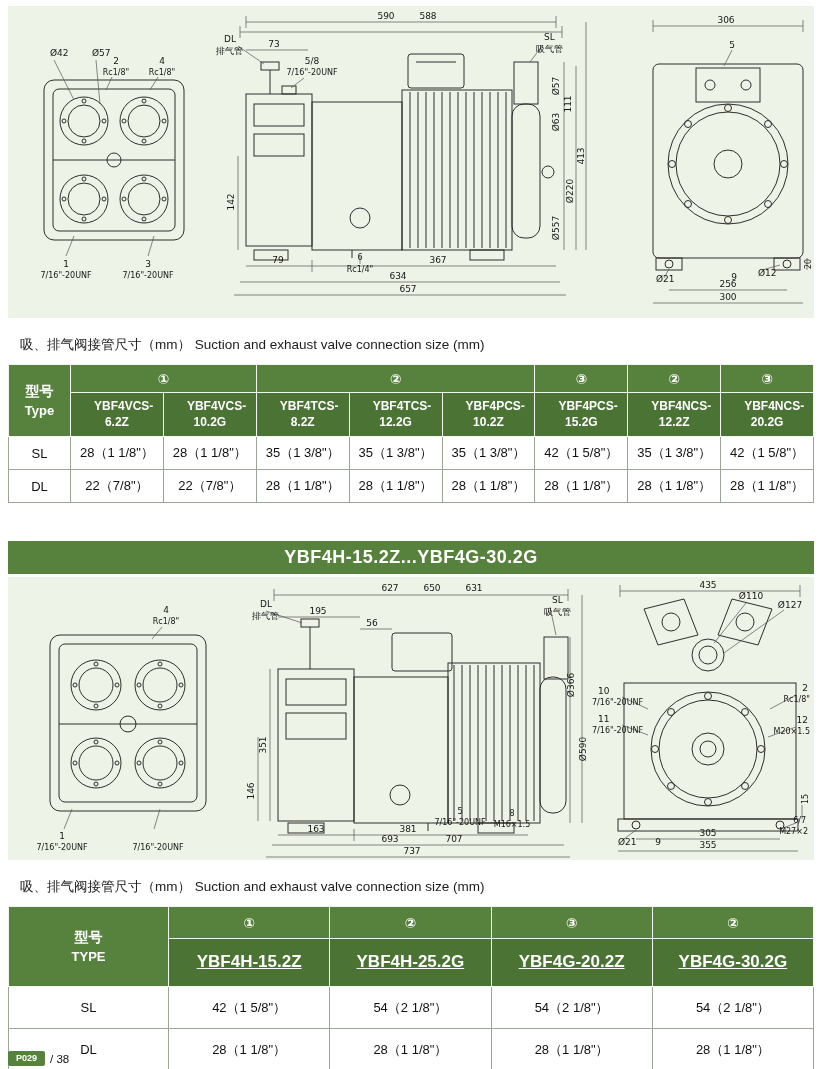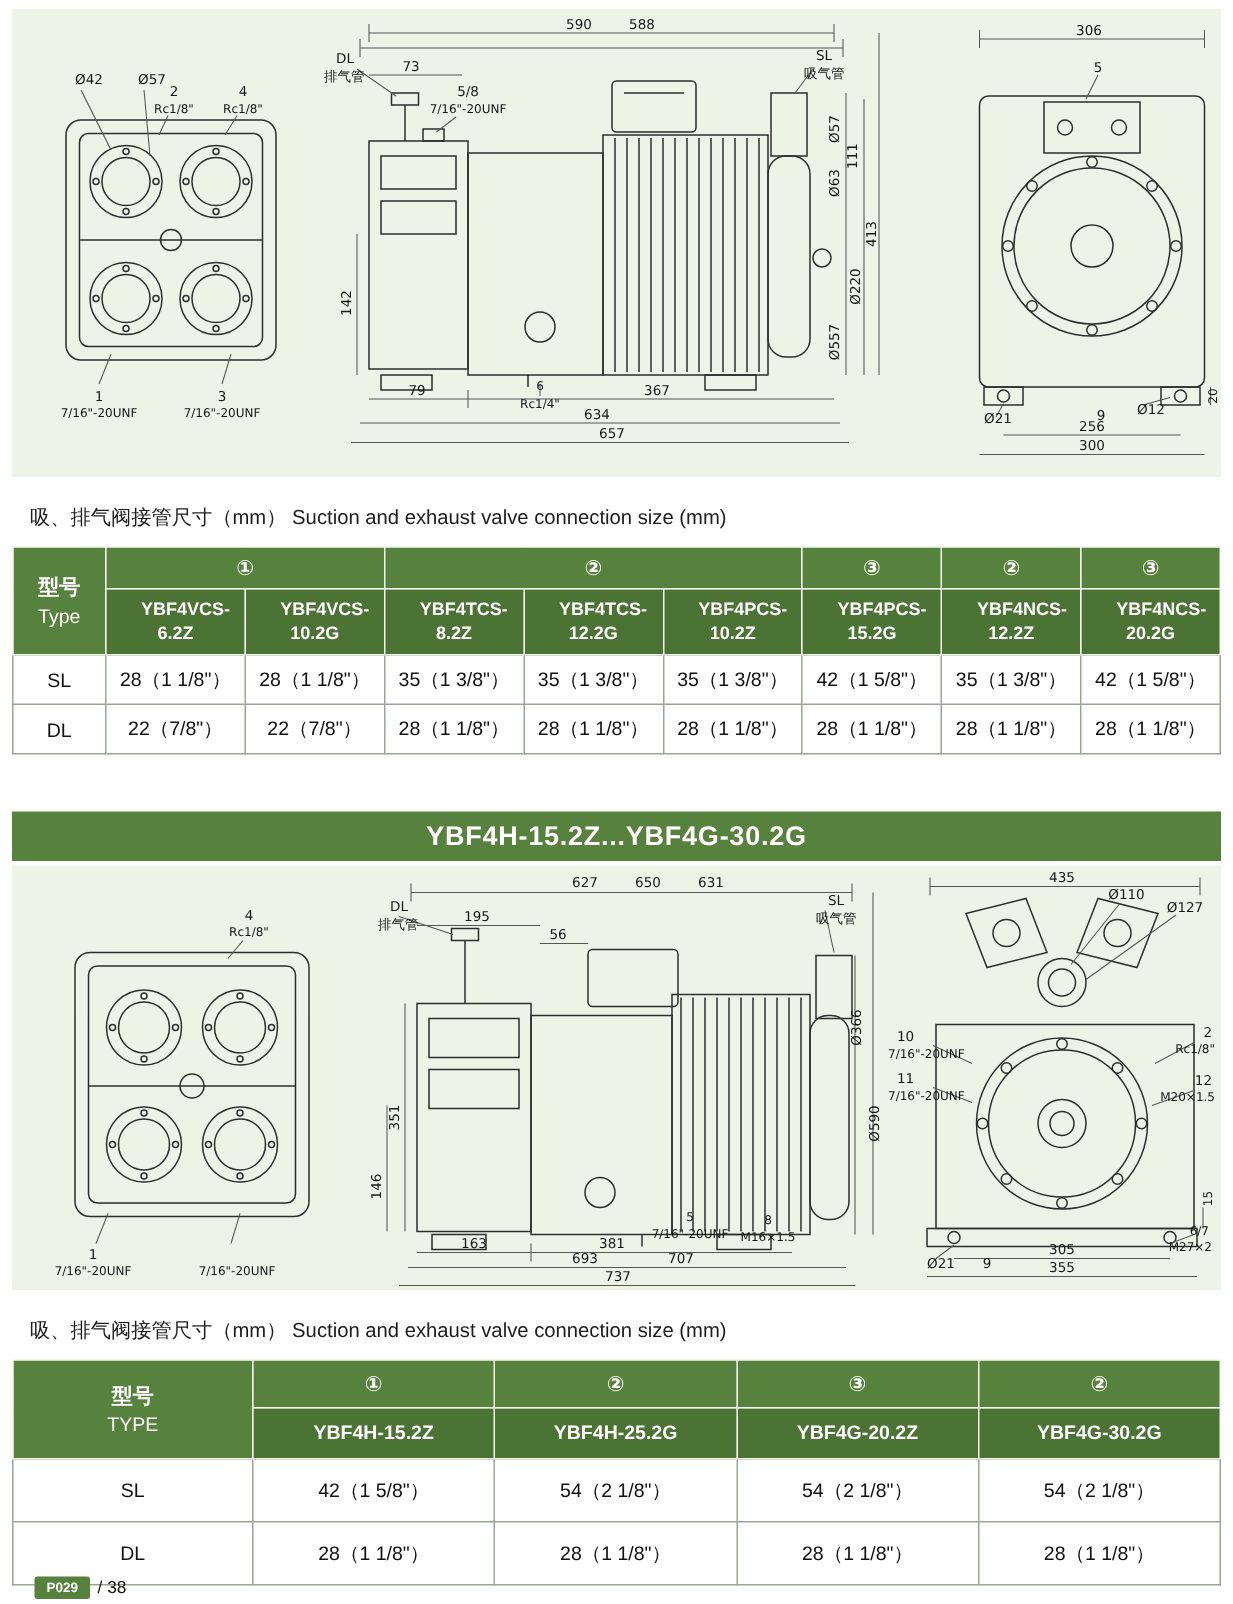--- a/index.html
+++ b/index.html
@@ -25,33 +25,33 @@
   table.spec {
     width: 806px; margin: 0 8px; border-collapse: collapse;
     table-layout: fixed; text-align: center; border: 1px solid #9aa497;
   }
   table.spec th, table.spec td { border: 1px solid #9aa497; padding: 0; }
   tr.hrow1 th, tr.hrow2 th { border: 1.5px solid #f3f6ef; color: #fff; font-weight: bold; }
   tr.hrow1 th { background: #57823e; font-size: 14px; height: 28px; }
   tr.hrow2 th { background: #4b7334; font-size: 12px; line-height: 1.3; padding: 4px 23px; }
   th.type-cell { background: #57823e; vertical-align: middle; margin-top: 28px; }
   .type-cn { font-size: 14px; font-weight: bold; }
-  .type-en { font-size: 13px; font-weight: normal; margin-top: 2px; }
+  .type-en { font-size: 13px; font-weight: bold; margin-top: 2px; }
   .t1 tr.hrow2 th { height: 44px; }
   .t2 tr.hrow1 th { height: 32px; }
-  .t2 tr.hrow2 th { height: 34px; font-size: 13px; }
+  .t2 tr.hrow2 th { height: 48px; font-size: 17px; text-decoration: underline; }
   .t1 td { height: 33px; font-size: 13px; }
   .t2 td { height: 42px; font-size: 13px; }
   td.rl { font-size: 13px; }
   .banner {
     margin: 38px 8px 0; height: 33px; background: #57823e; color: #ffffff;
     display: flex; align-items: center; justify-content: center;
     font-size: 18px; font-weight: bold; letter-spacing: 0.5px;
   }
-  .footer { position: absolute; left: 23px; bottom: 3px; display: flex; align-items: center; gap: 5px; font-size: 11.5px; }
+  .footer { position: absolute; left: 8px; bottom: 3px; display: flex; align-items: center; gap: 5px; font-size: 11.5px; }
   .badge { background: #57823e; color: #fff; font-size: 9px; font-weight: bold; padding: 2px 8px; border-radius: 2px; line-height: 1.2; }
 </style>
 </head>
 <body>
 
 <div class="panel panel-1">
   <svg class="drawing" viewBox="0 0 806 312">
 
     <g class="ln">
       <rect x="36" y="74" width="140" height="160" rx="10"></rect>

